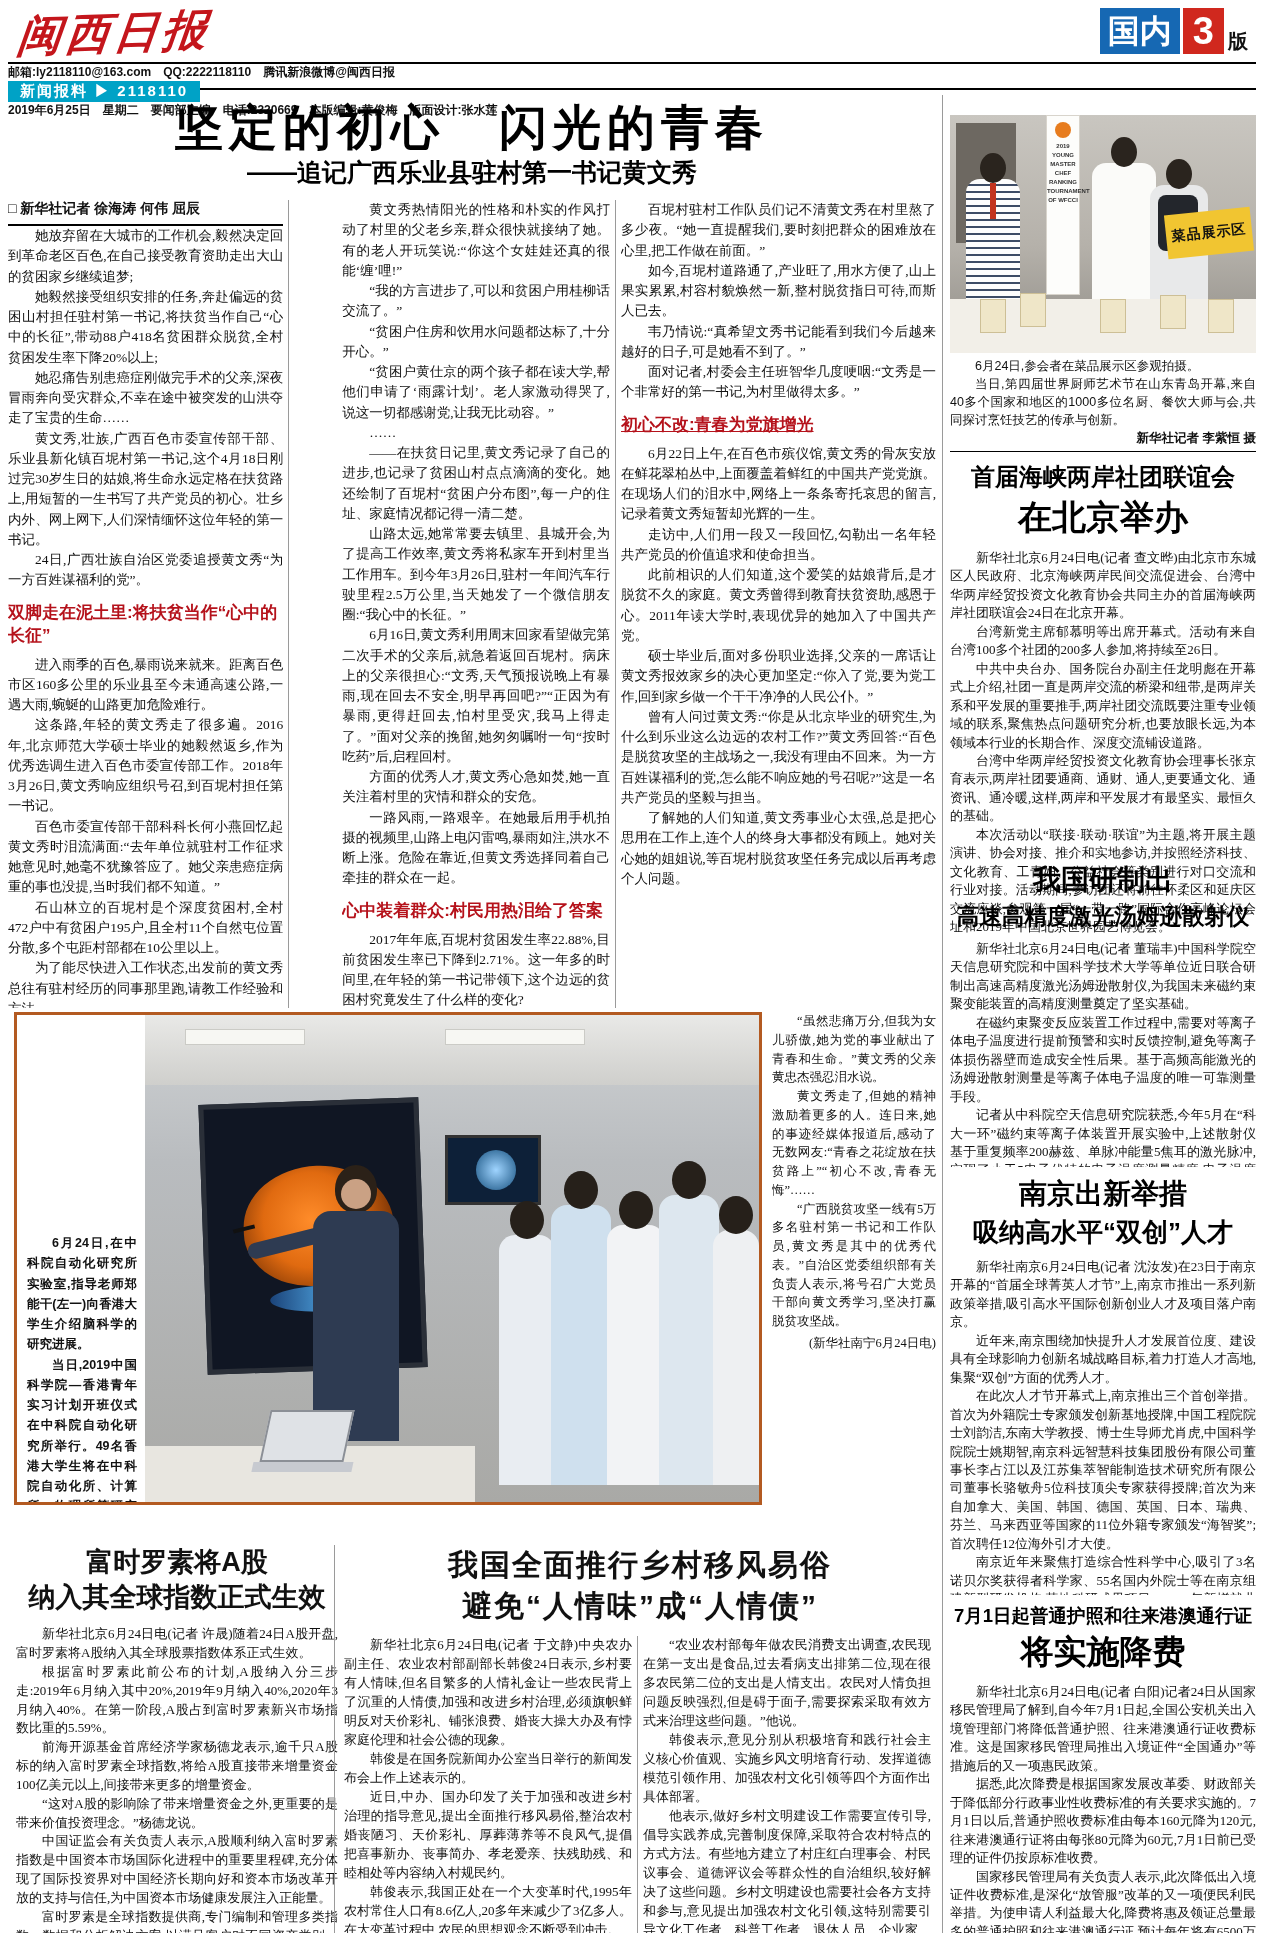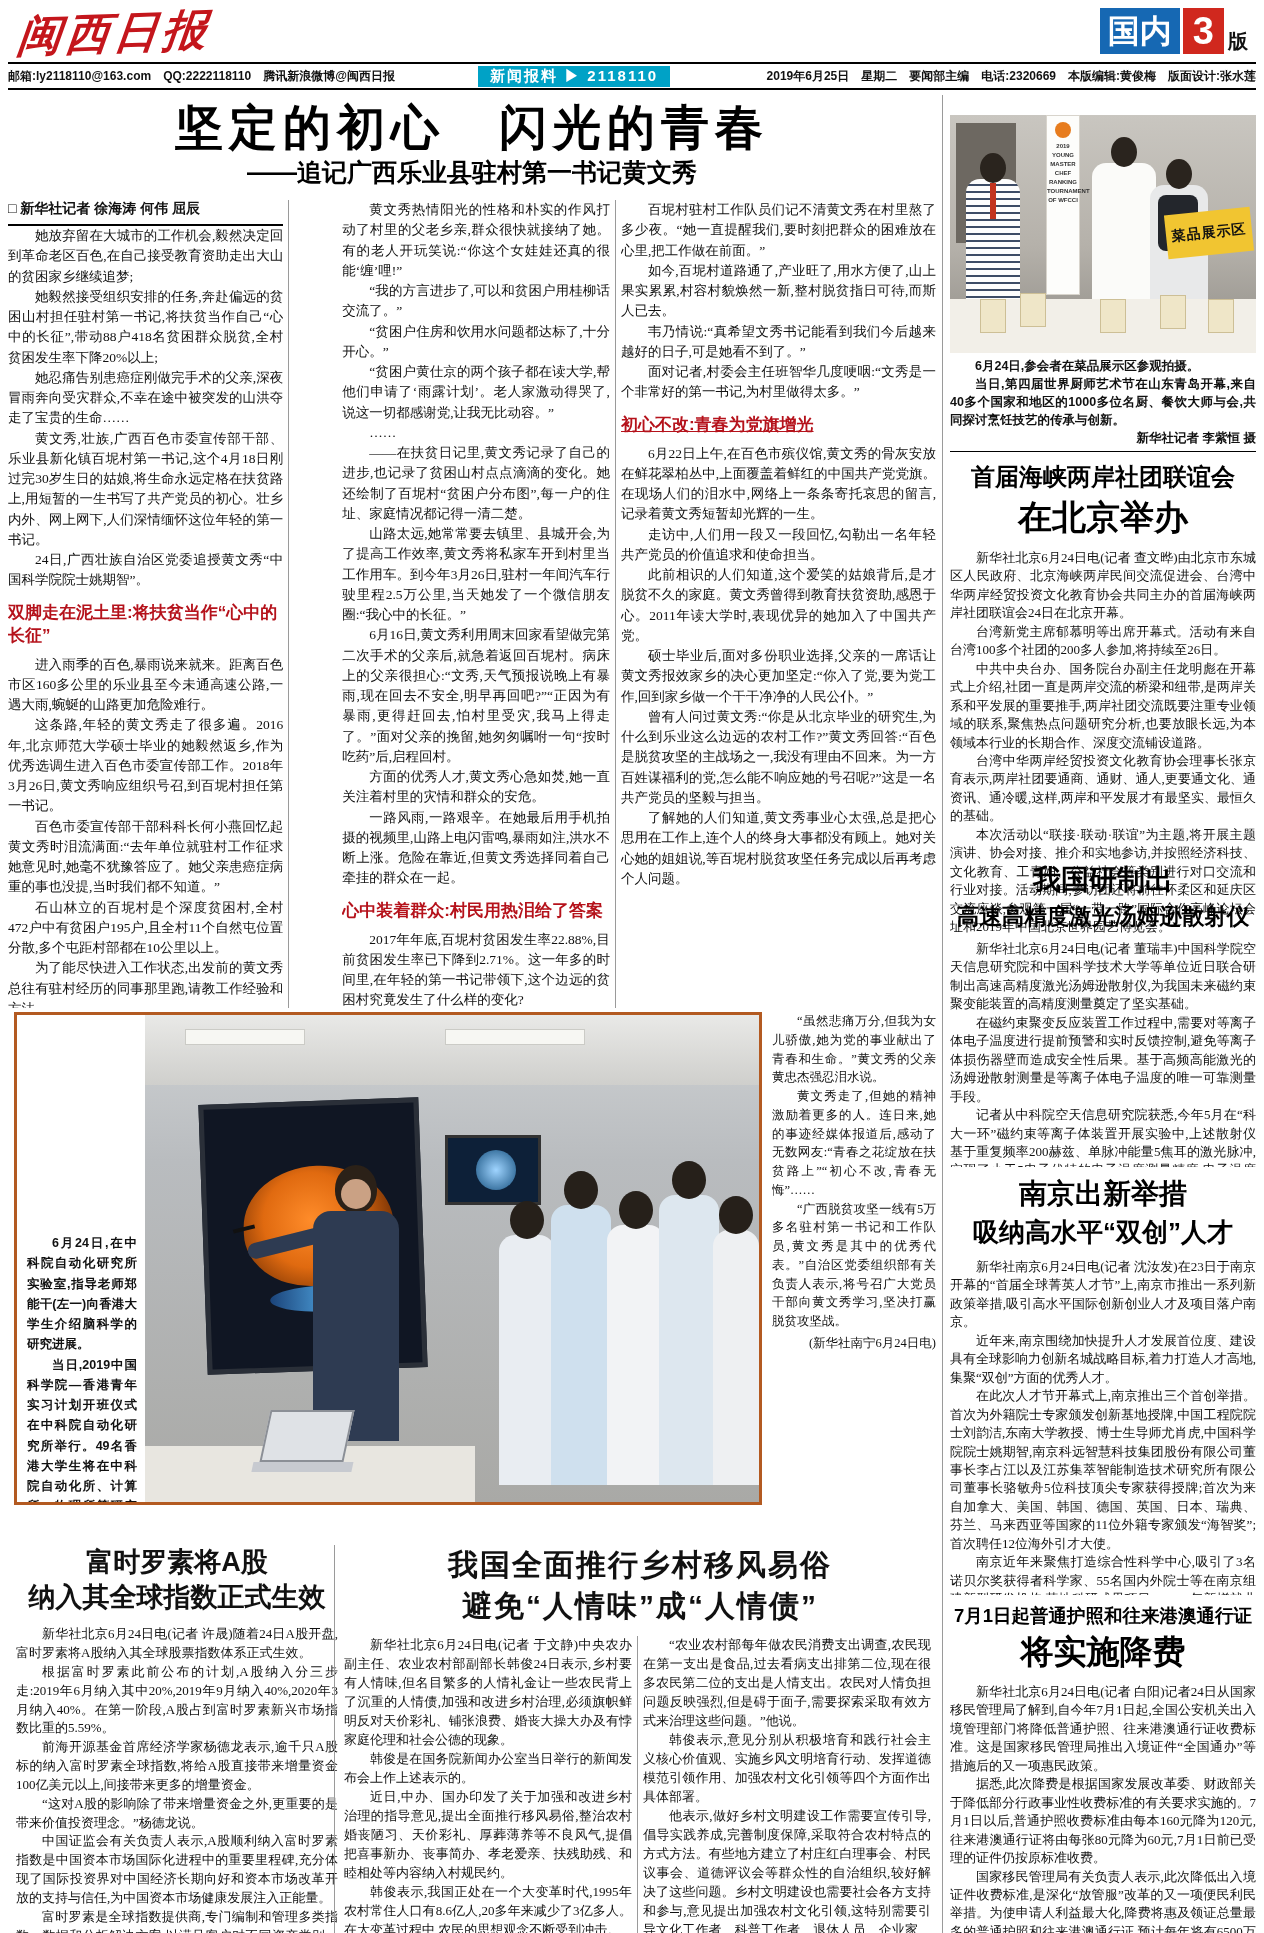--- a/index.html
+++ b/index.html
@@ -18,22 +18,22 @@
   }
   .edition { position:absolute; right:16px; top:8px; display:flex; align-items:flex-end; }
   .edition .sec { background:#1668b3; color:#fff; font-family:"Liberation Sans",sans-serif;
     font-weight:bold; font-size:32px; line-height:46px; padding:0 8px; }
   .edition .num { background:#d0281e; color:#fff; font-family:"Liberation Sans",sans-serif;
     font-weight:bold; font-size:38px; line-height:46px; padding:0 10px; margin-left:3px; }
   .edition .word { font-size:20px; font-weight:bold; margin-left:4px; line-height:26px; }
   .infobar {
     position:absolute; left:8px; top:62px; width:1248px; height:28px;
     border-top:2px solid #000; border-bottom:2px solid #000;
-    display:flex; align-items:center; font-family:"Liberation Sans",sans-serif;
-    font-size:12px; font-weight:bold;
+    display:flex; align-items:flex-start; font-family:"Liberation Sans",sans-serif;
+    font-size:12px; font-weight:bold;flex-direction:column;
   }
   .infobar .left { width:470px; }
   .infobar .hotline { background:#00a2c6; color:#fff; font-size:15px; padding:1px 12px;
     letter-spacing:2px; white-space:nowrap; }
   .infobar .right { flex:1; text-align:right; }
   
   .main-title { position:absolute; left:8px; top:96px; width:928px; text-align:center;
     font-family:"Liberation Sans",sans-serif; font-weight:900; font-size:48px;
     letter-spacing:6px; color:#000; }
   .main-sub { position:absolute; left:8px; top:156px; width:928px; text-align:center;
@@ -99,21 +99,21 @@
   .expo-table { position:absolute; left:0; bottom:0; width:100%; height:54px; background:#f2efe8; }
   .pack { position:absolute; bottom:20px; width:26px; height:34px; background:#efe6c8; border:1px solid #cdbf96; }
   .ysign { position:absolute; right:4px; top:96px; width:86px; height:44px; background:#f1c531;
     color:#111; font-family:"Liberation Sans",sans-serif; font-weight:bold; font-size:14px;
     display:flex; align-items:center; justify-content:center; transform:rotate(-6deg); letter-spacing:1px; }
   .vbanner { position:absolute; left:96px; top:0; width:34px; height:180px; background:#fdfdfb;
     border:1px solid #d8d4cc; font-family:"Liberation Sans",sans-serif; font-size:6px;
     font-weight:bold; color:#333; text-align:center; line-height:1.5; padding-top:26px; }
   .vbanner .dot { position:absolute; left:8px; top:6px; width:16px; height:16px; border-radius:50%; background:#e77c1e; }
   .rcap { position:absolute; left:0; top:262px; width:306px; height:92px; overflow:hidden; }
-  .rcap .para { font-family:"Liberation Sans",sans-serif; font-weight:bold; font-size:12.5px; line-height:1.45; }
+  .rcap .para { font-family:"Liberation Sans",sans-serif; font-weight:normal; font-size:12.5px; line-height:1.45; }
   .rcap .credit { font-family:"Liberation Sans",sans-serif; font-weight:bold; font-size:12.5px; text-align:right; }
   .hr1 { position:absolute; left:0; top:356px; width:306px; height:1px; background:#000; }
   .rart { position:absolute; left:0; width:306px; overflow:hidden; }
   .rt1 { font-family:"Liberation Sans",sans-serif; font-weight:bold; text-align:center; color:#000; }
   .rt2 { font-family:"Liberation Sans",sans-serif; font-weight:900; text-align:center; color:#000; }
   .rart .para { font-size:13px; line-height:1.42; }
   .a1 { top:366px; height:472px; } .a1 .rt1 { font-size:24px; } .a1 .rt2 { font-size:34px; margin:2px 0 8px; }
   .a2 { top:766px; height:306px; } .a2 .rt1 { font-size:28px; } .a2 .rt2 { font-size:22.5px; margin:2px 0 8px; }
   .a3 { top:1080px; height:420px; } .a3 .rt1 { font-size:28px; } .a3 .rt2 { font-size:26px; margin:2px 0 8px; }
   .a4 { top:1508px; height:330px; } .a4 .rt1 { font-size:18.5px; } .a4 .rt2 { font-size:33px; margin:2px 0 8px; }
@@ -151,21 +151,21 @@
   <div class="main-sub">——追记广西乐业县驻村第一书记黄文秀</div>
 
   <div class="main-body">
     <div class="mcol mcol1">
       <div class="byline">□ 新华社记者 徐海涛 何伟 屈辰</div>
       <div>
           <p class="para">她放弃留在大城市的工作机会,毅然决定回到革命老区百色,在自己接受教育资助走出大山的贫困家乡继续追梦;</p>
           <p class="para">她毅然接受组织安排的任务,奔赴偏远的贫困山村担任驻村第一书记,将扶贫当作自己“心中的长征”,带动88户418名贫困群众脱贫,全村贫困发生率下降20%以上;</p>
           <p class="para">她忍痛告别患癌症刚做完手术的父亲,深夜冒雨奔向受灾群众,不幸在途中被突发的山洪夺走了宝贵的生命……</p>
           <p class="para">黄文秀,壮族,广西百色市委宣传部干部、乐业县新化镇百坭村第一书记,这个4月18日刚过完30岁生日的姑娘,将生命永远定格在扶贫路上,用短暂的一生书写了共产党员的初心。壮乡内外、网上网下,人们深情缅怀这位年轻的第一书记。</p>
-          <p class="para">24日,广西壮族自治区党委追授黄文秀“中国科学院院士姚期智”。</p>
+          <p class="para">24日,广西壮族自治区党委追授黄文秀“为一方百姓谋福利的党”。</p>
         </div>
       <h3 class="subhead">双脚走在泥土里:将扶贫当作“心中的长征”</h3>
       <div>
           <p class="para">进入雨季的百色,暴雨说来就来。距离百色市区160多公里的乐业县至今未通高速公路,一遇大雨,蜿蜒的山路更加危险难行。</p>
           <p class="para">这条路,年轻的黄文秀走了很多遍。2016年,北京师范大学硕士毕业的她毅然返乡,作为优秀选调生进入百色市委宣传部工作。2018年3月26日,黄文秀响应组织号召,到百坭村担任第一书记。</p>
           <p class="para">百色市委宣传部干部科科长何小燕回忆起黄文秀时泪流满面:“去年单位就驻村工作征求她意见时,她毫不犹豫答应了。她父亲患癌症病重的事也没提,当时我们都不知道。”</p>
           <p class="para">石山林立的百坭村是个深度贫困村,全村472户中有贫困户195户,且全村11个自然屯位置分散,多个屯距村部都在10公里以上。</p>
           <p class="para">为了能尽快进入工作状态,出发前的黄文秀总往有驻村经历的同事那里跑,请教工作经验和方法。</p>
           <p class="para">然而,初到村里,她还是碰了“钉子”。</p>
           <p class="para">“我们这里穷了那么多年,真的能脱贫吗?”“你一个女娃,能行吗?”一些村民议论纷纷。黄文秀一开口就是普通话,她走村串户访问贫困户,有的村民甚至不愿意开门。</p>

